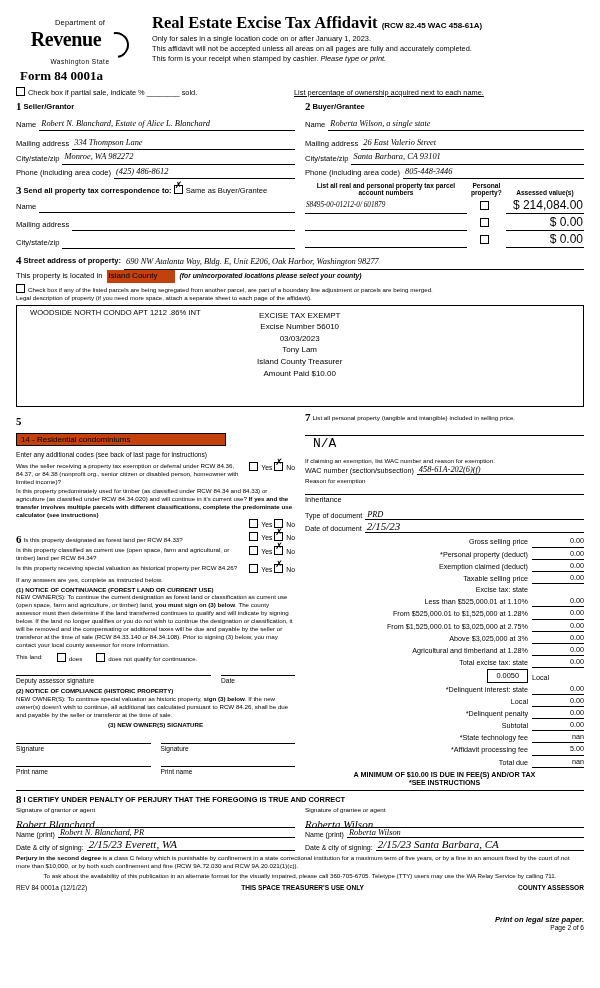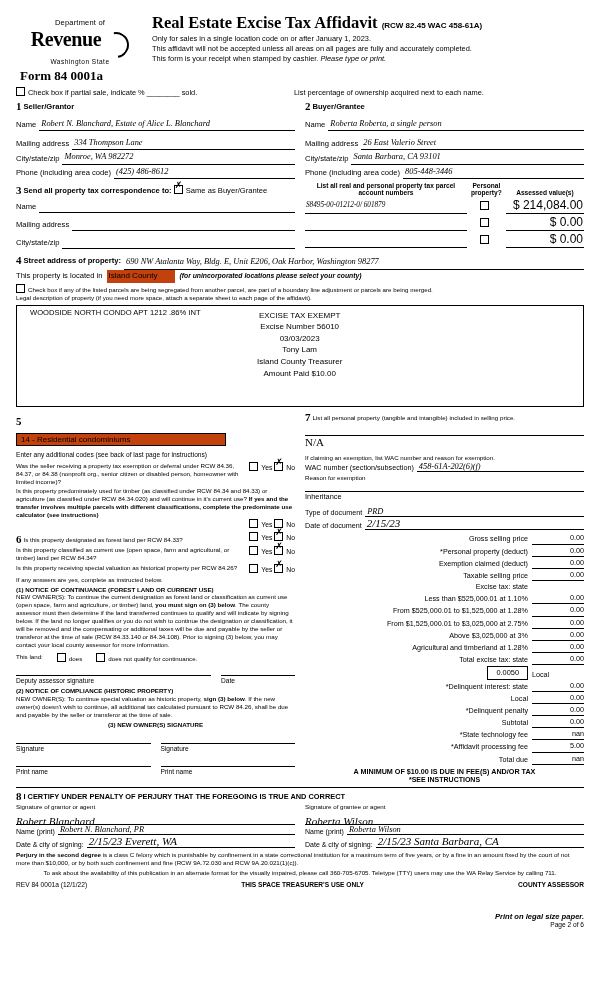--- a/index.html
+++ b/index.html
@@ -79,21 +79,21 @@
         <div>This affidavit will not be accepted unless all areas on all pages are fully and accurately completed.</div>
         <div>This form is your receipt when stamped by cashier. <i>Please type or print.</i></div>
       </div>
     </div>
   </div>
 
   <div class="partialrow">
     <div>
       <span class="cb"></span><span>Check box if partial sale, indicate % ________ sold.</span>
     </div>
-    <div style="width:290px;">List percentage of ownership acquired next to each name.</div>
+    <div style="width:290px;text-decoration:underline;">List percentage of ownership acquired next to each name.</div>
   </div>
 
   <div class="two" style="margin-top:1px;">
     <div class="col sec">
       <div><span class="secnum">1</span><span class="bold">Seller/Grantor</span></div>
       <div class="line" style="margin-top:1px;">
           <span class="lab">Name</span>
           <span class="val hand">Robert N. Blanchard, Estate of Alice L. Blanchard</span>
         </div>
       <div style="height:5px;"></div>
@@ -107,21 +107,21 @@
         </div>
       <div class="line">
           <span class="lab">Phone (including area code)</span>
           <span class="val hand">(425) 486-8612</span>
         </div>
     </div>
     <div class="col sec">
       <div><span class="secnum">2</span><span class="bold">Buyer/Grantee</span></div>
       <div class="line" style="margin-top:1px;">
           <span class="lab">Name</span>
-          <span class="val hand">Roberta Roberta, a single person</span>
+          <span class="val hand">Roberta Wilson, a single state</span>
         </div>
       <div style="height:5px;"></div>
       <div class="line">
           <span class="lab">Mailing address</span>
           <span class="val hand">26 East Valerio Street</span>
         </div>
       <div class="line">
           <span class="lab">City/state/zip</span>
           <span class="val hand">Santa Barbara, CA 93101</span>
         </div>
@@ -257,21 +257,21 @@
         <div style="display:flex;gap:10px;margin-top:14px;">
           <div style="flex:1;" class="sigline">Print name</div>
           <div style="flex:1;" class="sigline">Print name</div>
         </div>
       </div>
     </div>
 
     <div class="col">
       <div class="xs"><span class="secnum">7</span><span>List all personal property (tangible and intangible) included in selling price.</span></div>
       <div class="underline-full" style="height:11px;"></div>
-      <div class="hand" style="font-style:normal;font-family:Liberation Serif, serif;font-size:11px;">N/A</div>
+      <div class="hand" style="font-style:normal;font-family:Liberation Mono, monospace;font-size:13px;margin-left:8px;">N/A</div>
       <div style="height:6px;"></div>
       <div class="xs">If claiming an exemption, list WAC number and reason for exemption.</div>
       <div class="line" style="font-size:7.2px;">
           <span class="lab">WAC number (section/subsection)</span>
           <span class="val hand">458-61A-202(6)(f)</span>
         </div>
       <div class="xs" style="margin-top:2px;">Reason for exemption</div>
       <div class="underline-full" style="height:10px;"></div>
       <div class="hand" style="font-style:normal;font-family:'Liberation Sans',sans-serif;font-size:7.4px;">Inheritance</div>
       <div style="height:6px;"></div>

